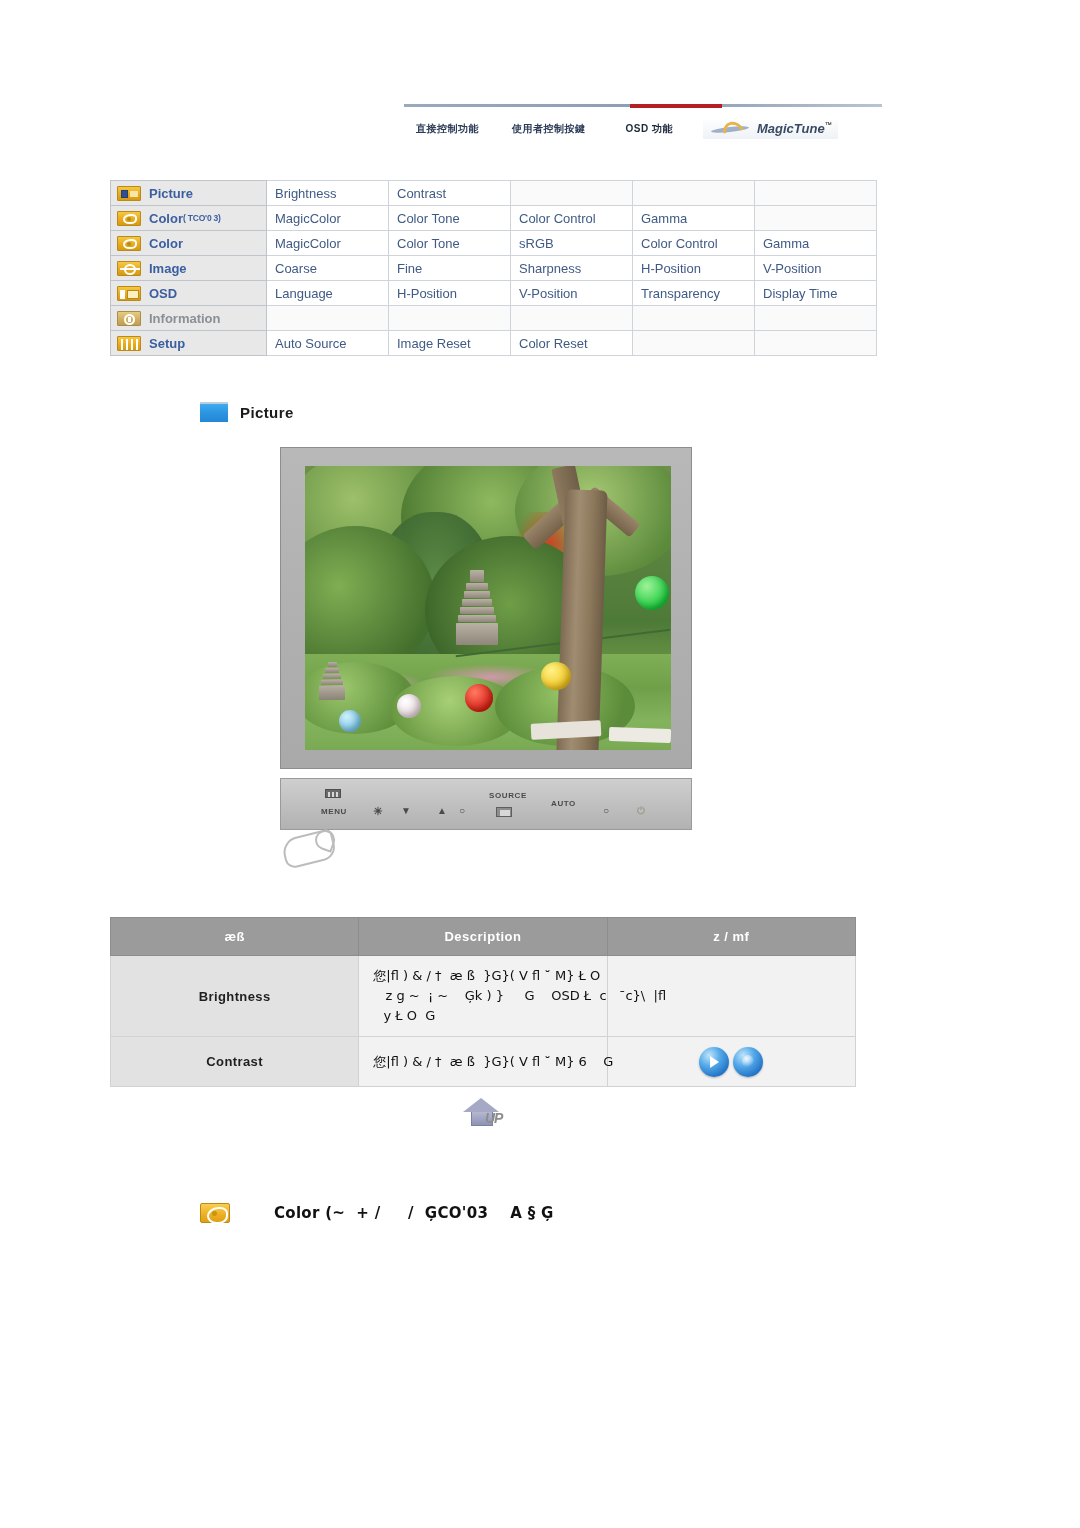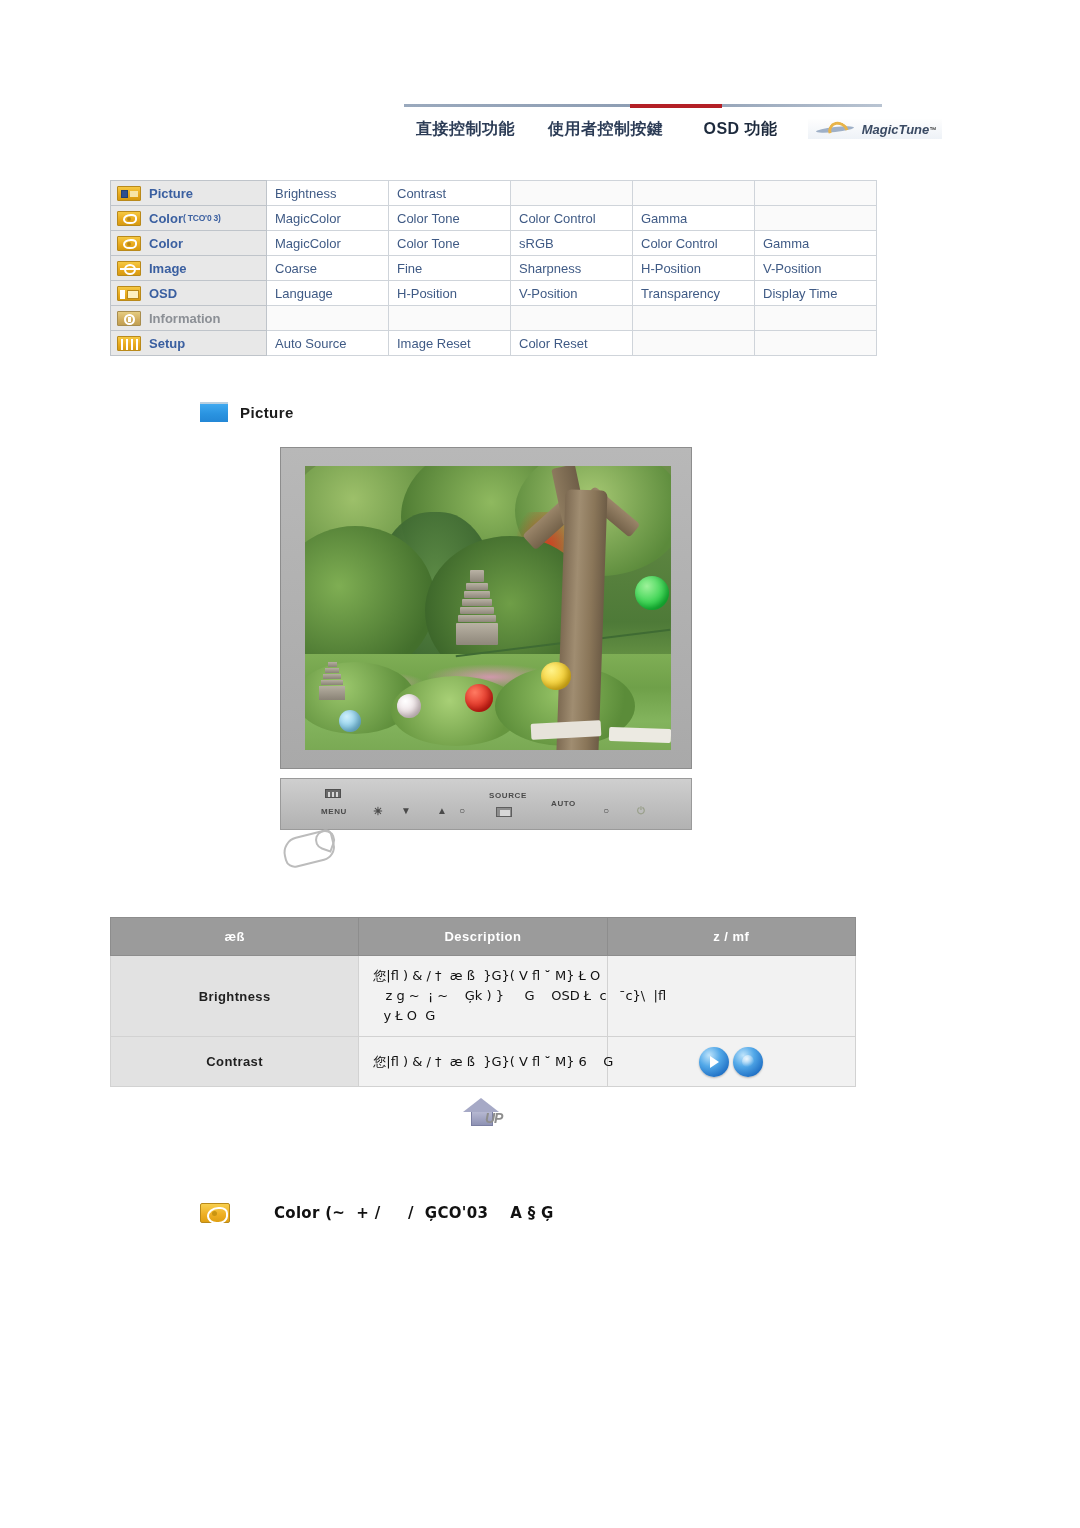--- a/index.html
+++ b/index.html
@@ -21,28 +21,28 @@
   }
   .topnav-rule-active {
     position: absolute; left: 226px; top: 0; width: 92px; height: 4px;
     background: #b41f26;
   }
   .topnav-items {
     position: absolute; left: 0; top: 8px; width: 478px; height: 34px;
     display: flex; align-items: center;
   }
   .nav-item {
-    font-size: 16px; font-weight: bold; color: #2c3c56;
+    font-size: 10px; font-weight: bold; color: #2c3c56;
     letter-spacing: .5px; white-space: nowrap;
   }
   .nav-item.n1 { margin-left: 12px; }
   .nav-item.n2 { margin-left: 33px; }
   .nav-item.n3 { margin-left: 40px; color:#1d2a3d; }
   .magictune {
-    margin-left: 30px; display: flex; align-items: center;
+    margin-left: 30px; display: flex; align-items: flex-start;
     background: linear-gradient(to bottom,#fefefe,#eef2f7);
     padding: 2px 6px;
   }
   .mt-swoosh {
     width: 42px; height: 16px; position: relative; margin-right: 6px;
     overflow: hidden;
   }
   .mt-swoosh:before {
     content:""; position:absolute; left:2px; top:6px; width:38px; height:5px;
     background:#8fa3bd; border-radius:50%; transform: rotate(-6deg);

